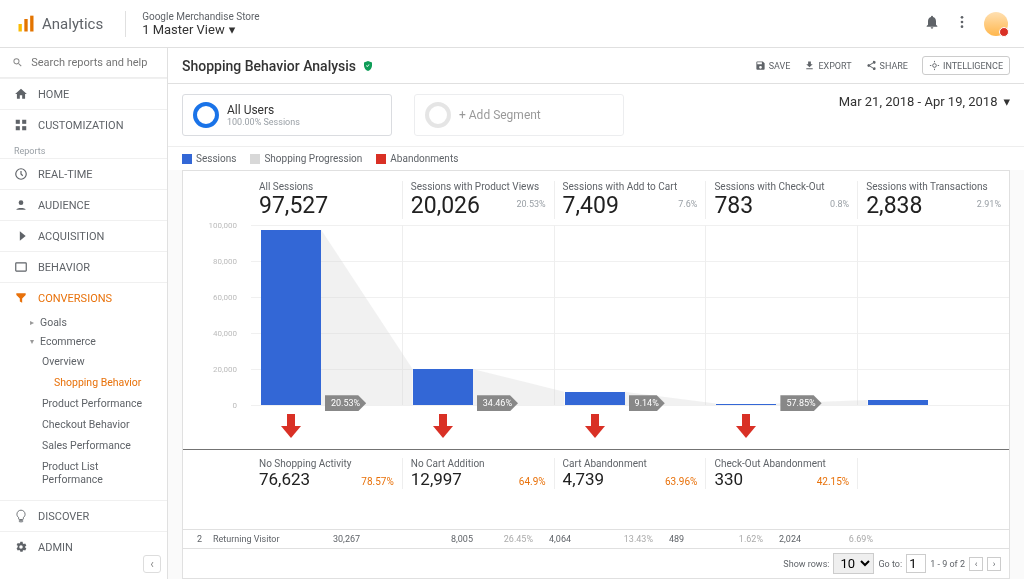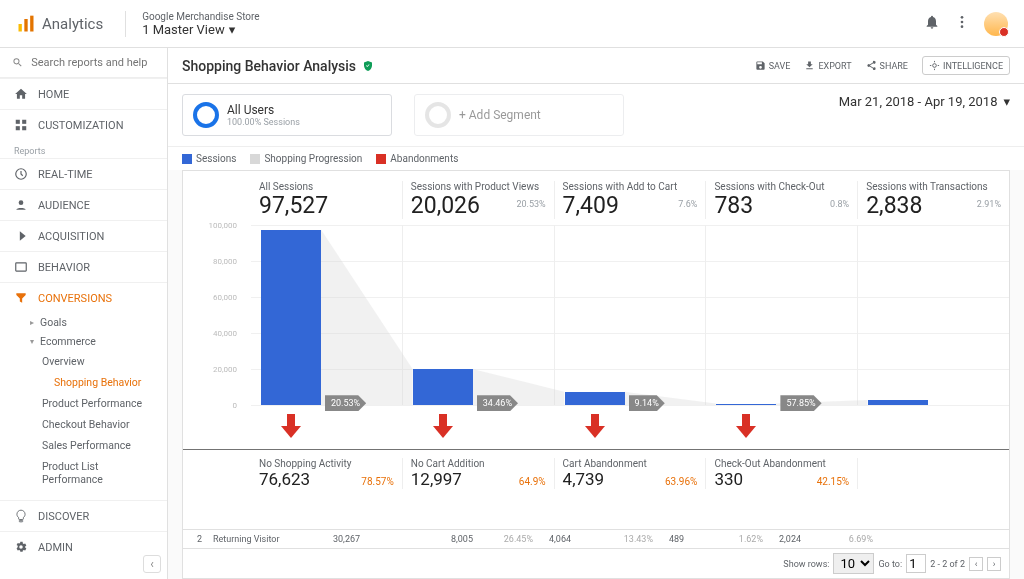--- a/index.html
+++ b/index.html
@@ -388,18 +388,18 @@
       <div class="c" style="width:60px;text-align:right;color:#aaa;">1.62%</div>
       <div class="c" style="width:50px;">2,024</div>
       <div class="c" style="width:60px;text-align:right;color:#aaa;">6.69%</div>
     </div>
 
     <div class="pager">
       <span>Show rows:</span>
       <select><option>10</option></select>
       <span>Go to:</span>
       <input style="width: 20px;" value="1">
-      <span>2 - 2 of 2</span>
+      <span>1 - 9 of 2</span>
       <div class="pgbtn">‹</div>
       <div class="pgbtn">›</div>
     </div>
   </div>
 </div>
 
 </body></html>

